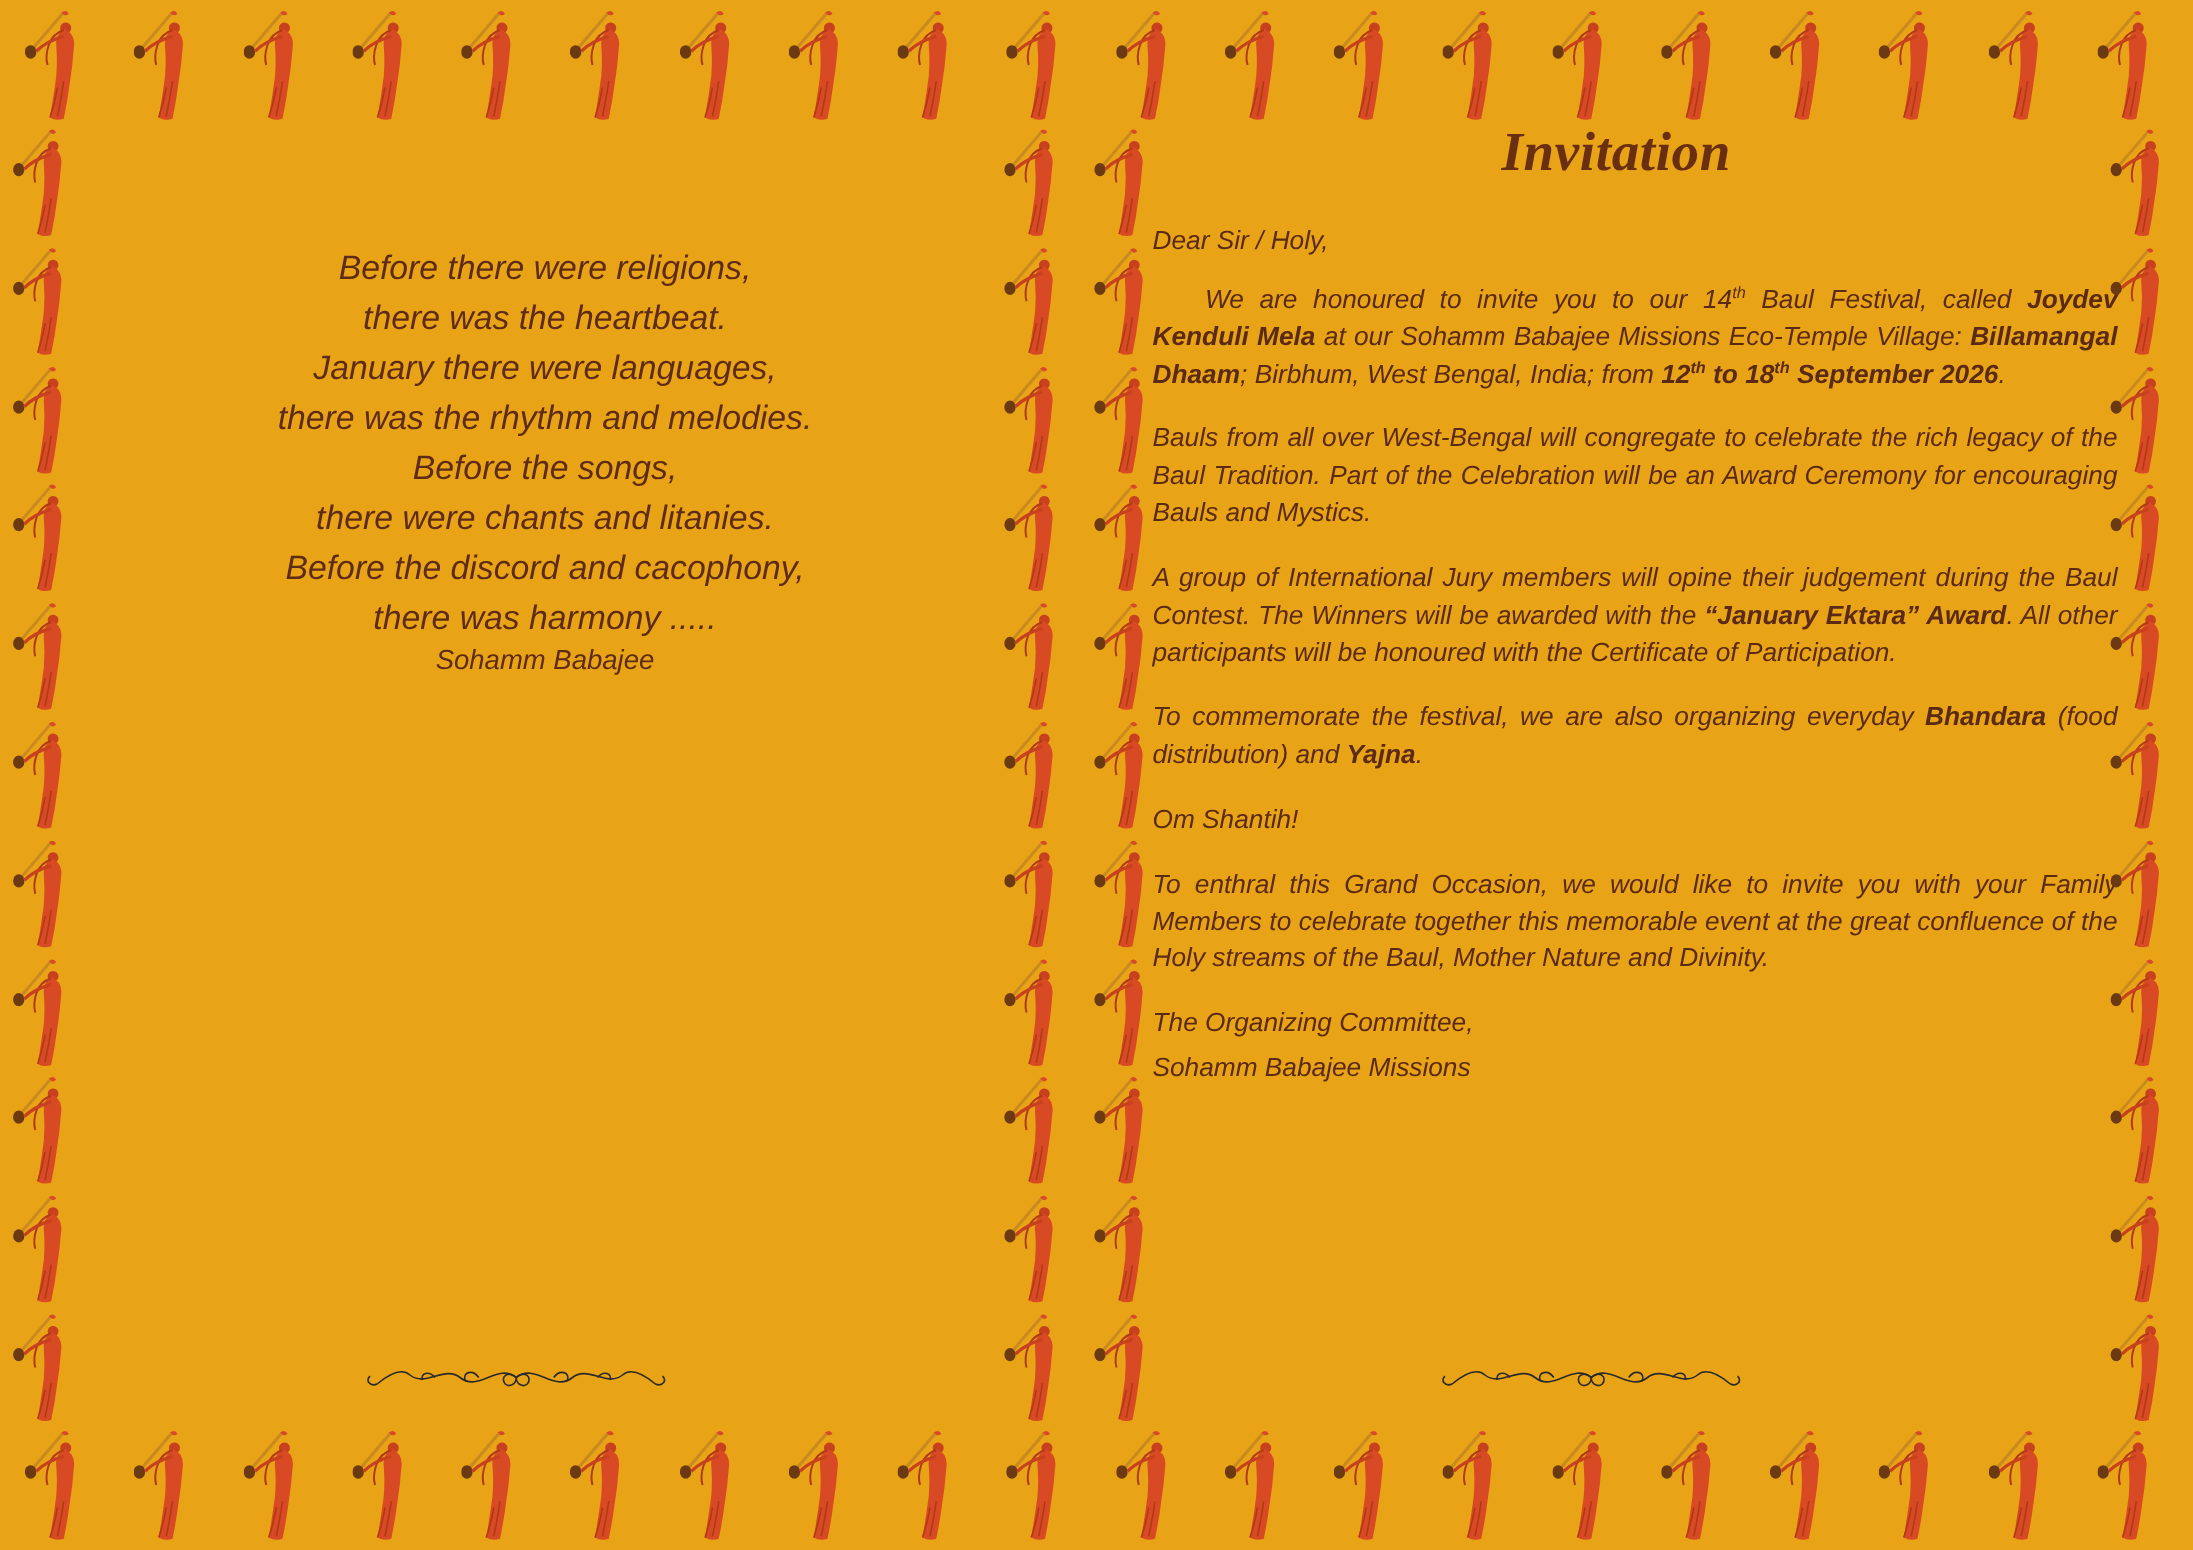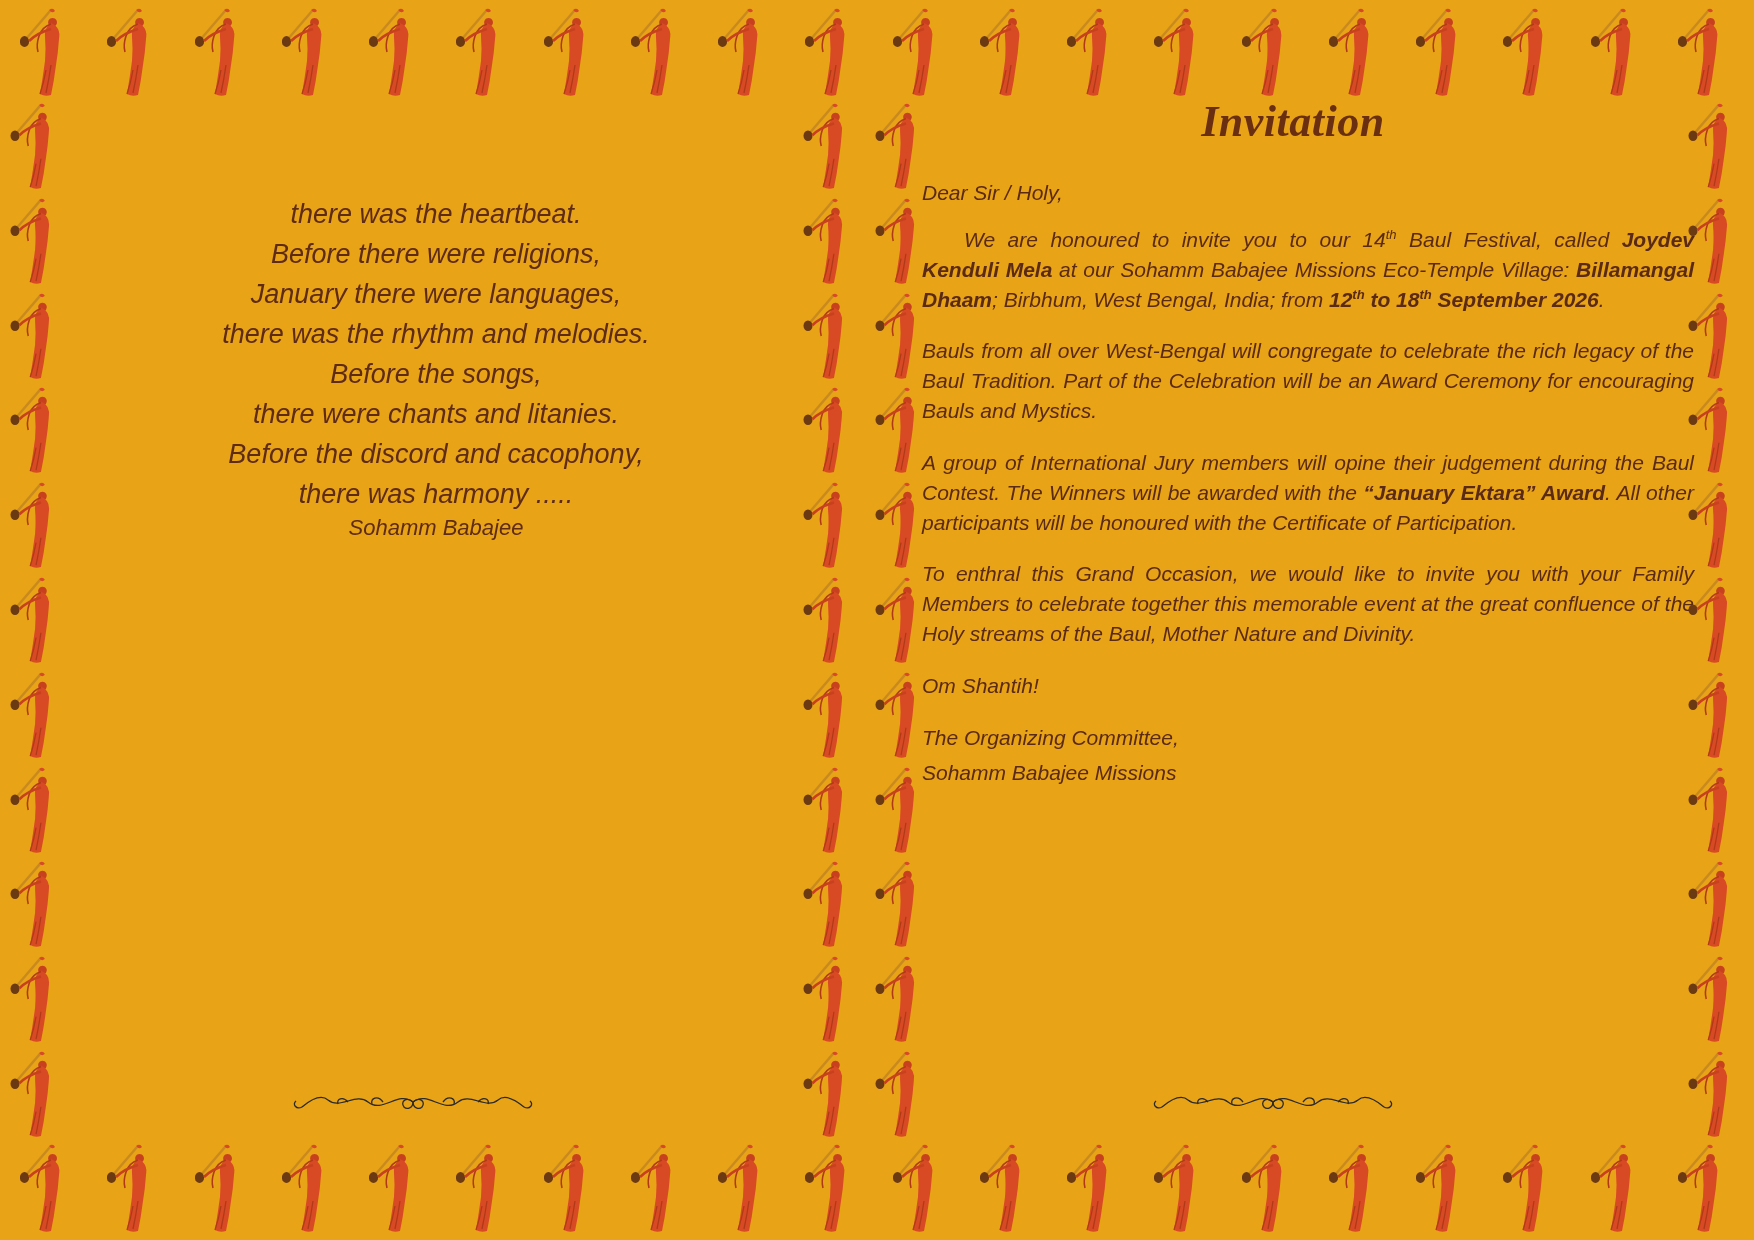--- a/index.html
+++ b/index.html
@@ -114,22 +114,22 @@
   .orn-left  { left: 288px; }
   .orn-right { left: 1148px; }
 </style>
 </head>
 <body>
 
 <div class="page">
 
   <div class="col col-left">
     <div class="poem">
+      <div>Before there were religions,</div>
       <div>there was the heartbeat.</div>
-      <div>Before there were religions,</div>
       <div>January there were languages,</div>
       <div>there was the rhythm and melodies.</div>
       <div>Before the songs,</div>
       <div>there were chants and litanies.</div>
       <div>Before the discord and cacophony,</div>
       <div>there was harmony .....</div>
     </div>
     <div class="poem-sign">Sohamm Babajee</div>
   </div>
 
@@ -141,24 +141,27 @@
     <div class="para indent">
       <span>We are honoured to invite you to our 14</span><sup>th</sup><span> Baul Festival, called </span><b>Joydev Kenduli Mela</b><span> at our Sohamm Babajee Missions Eco-Temple Village: </span><b>Billamangal Dhaam</b><span>; Birbhum, West Bengal, India; from </span><b>12</b><b><sup>th</sup></b><b> to 18</b><b><sup>th</sup></b><b> September 2026</b><span>.</span>
     </div>
 
     <div class="para">Bauls from all over West-Bengal will congregate to celebrate the rich legacy of the Baul Tradition. Part of the Celebration will be an Award Ceremony for encouraging Bauls and Mystics.</div>
 
     <div class="para">
       <span>A group of International Jury members will opine their judgement during the Baul Contest. The Winners will be awarded with the </span><b>“January Ektara” Award</b><span>. All other participants will be honoured with the Certificate of Participation.</span>
     </div>
 
+    <div class="para">
+      <span>To commemorate the festival, we are also organizing everyday </span><b>Bhandara</b><span> (food distribution) and </span><b>Yajna</b><span>.</span>
+    </div>
+
+    <div class="para">Om Shantih!</div>
 
     <div class="para">To enthral this Grand Occasion, we would like to invite you with your Family Members to celebrate together this memorable event at the great confluence of the Holy streams of the Baul, Mother Nature and Divinity.</div>
-
-    <div class="para">Om Shantih!</div>
 
     <div class="para tight">The Organizing Committee,</div>
     <div class="para">Sohamm Babajee Missions</div>
   </div>
 
   <svg class="ornament orn-left" viewBox="0 0 250 40">
     <g fill="none" stroke="#2a2a2a" stroke-width="1.3">
       <path d="M125 20 C110 8, 95 32, 80 20 C68 10, 52 28, 40 18 C32 11, 20 20, 14 25"></path>
       <path d="M125 20 C140 8, 155 32, 170 20 C182 10, 198 28, 210 18 C218 11, 230 20, 236 25"></path>
       <path d="M125 20 C118 14, 112 20, 116 25 C119 28, 125 26, 125 20"></path>

